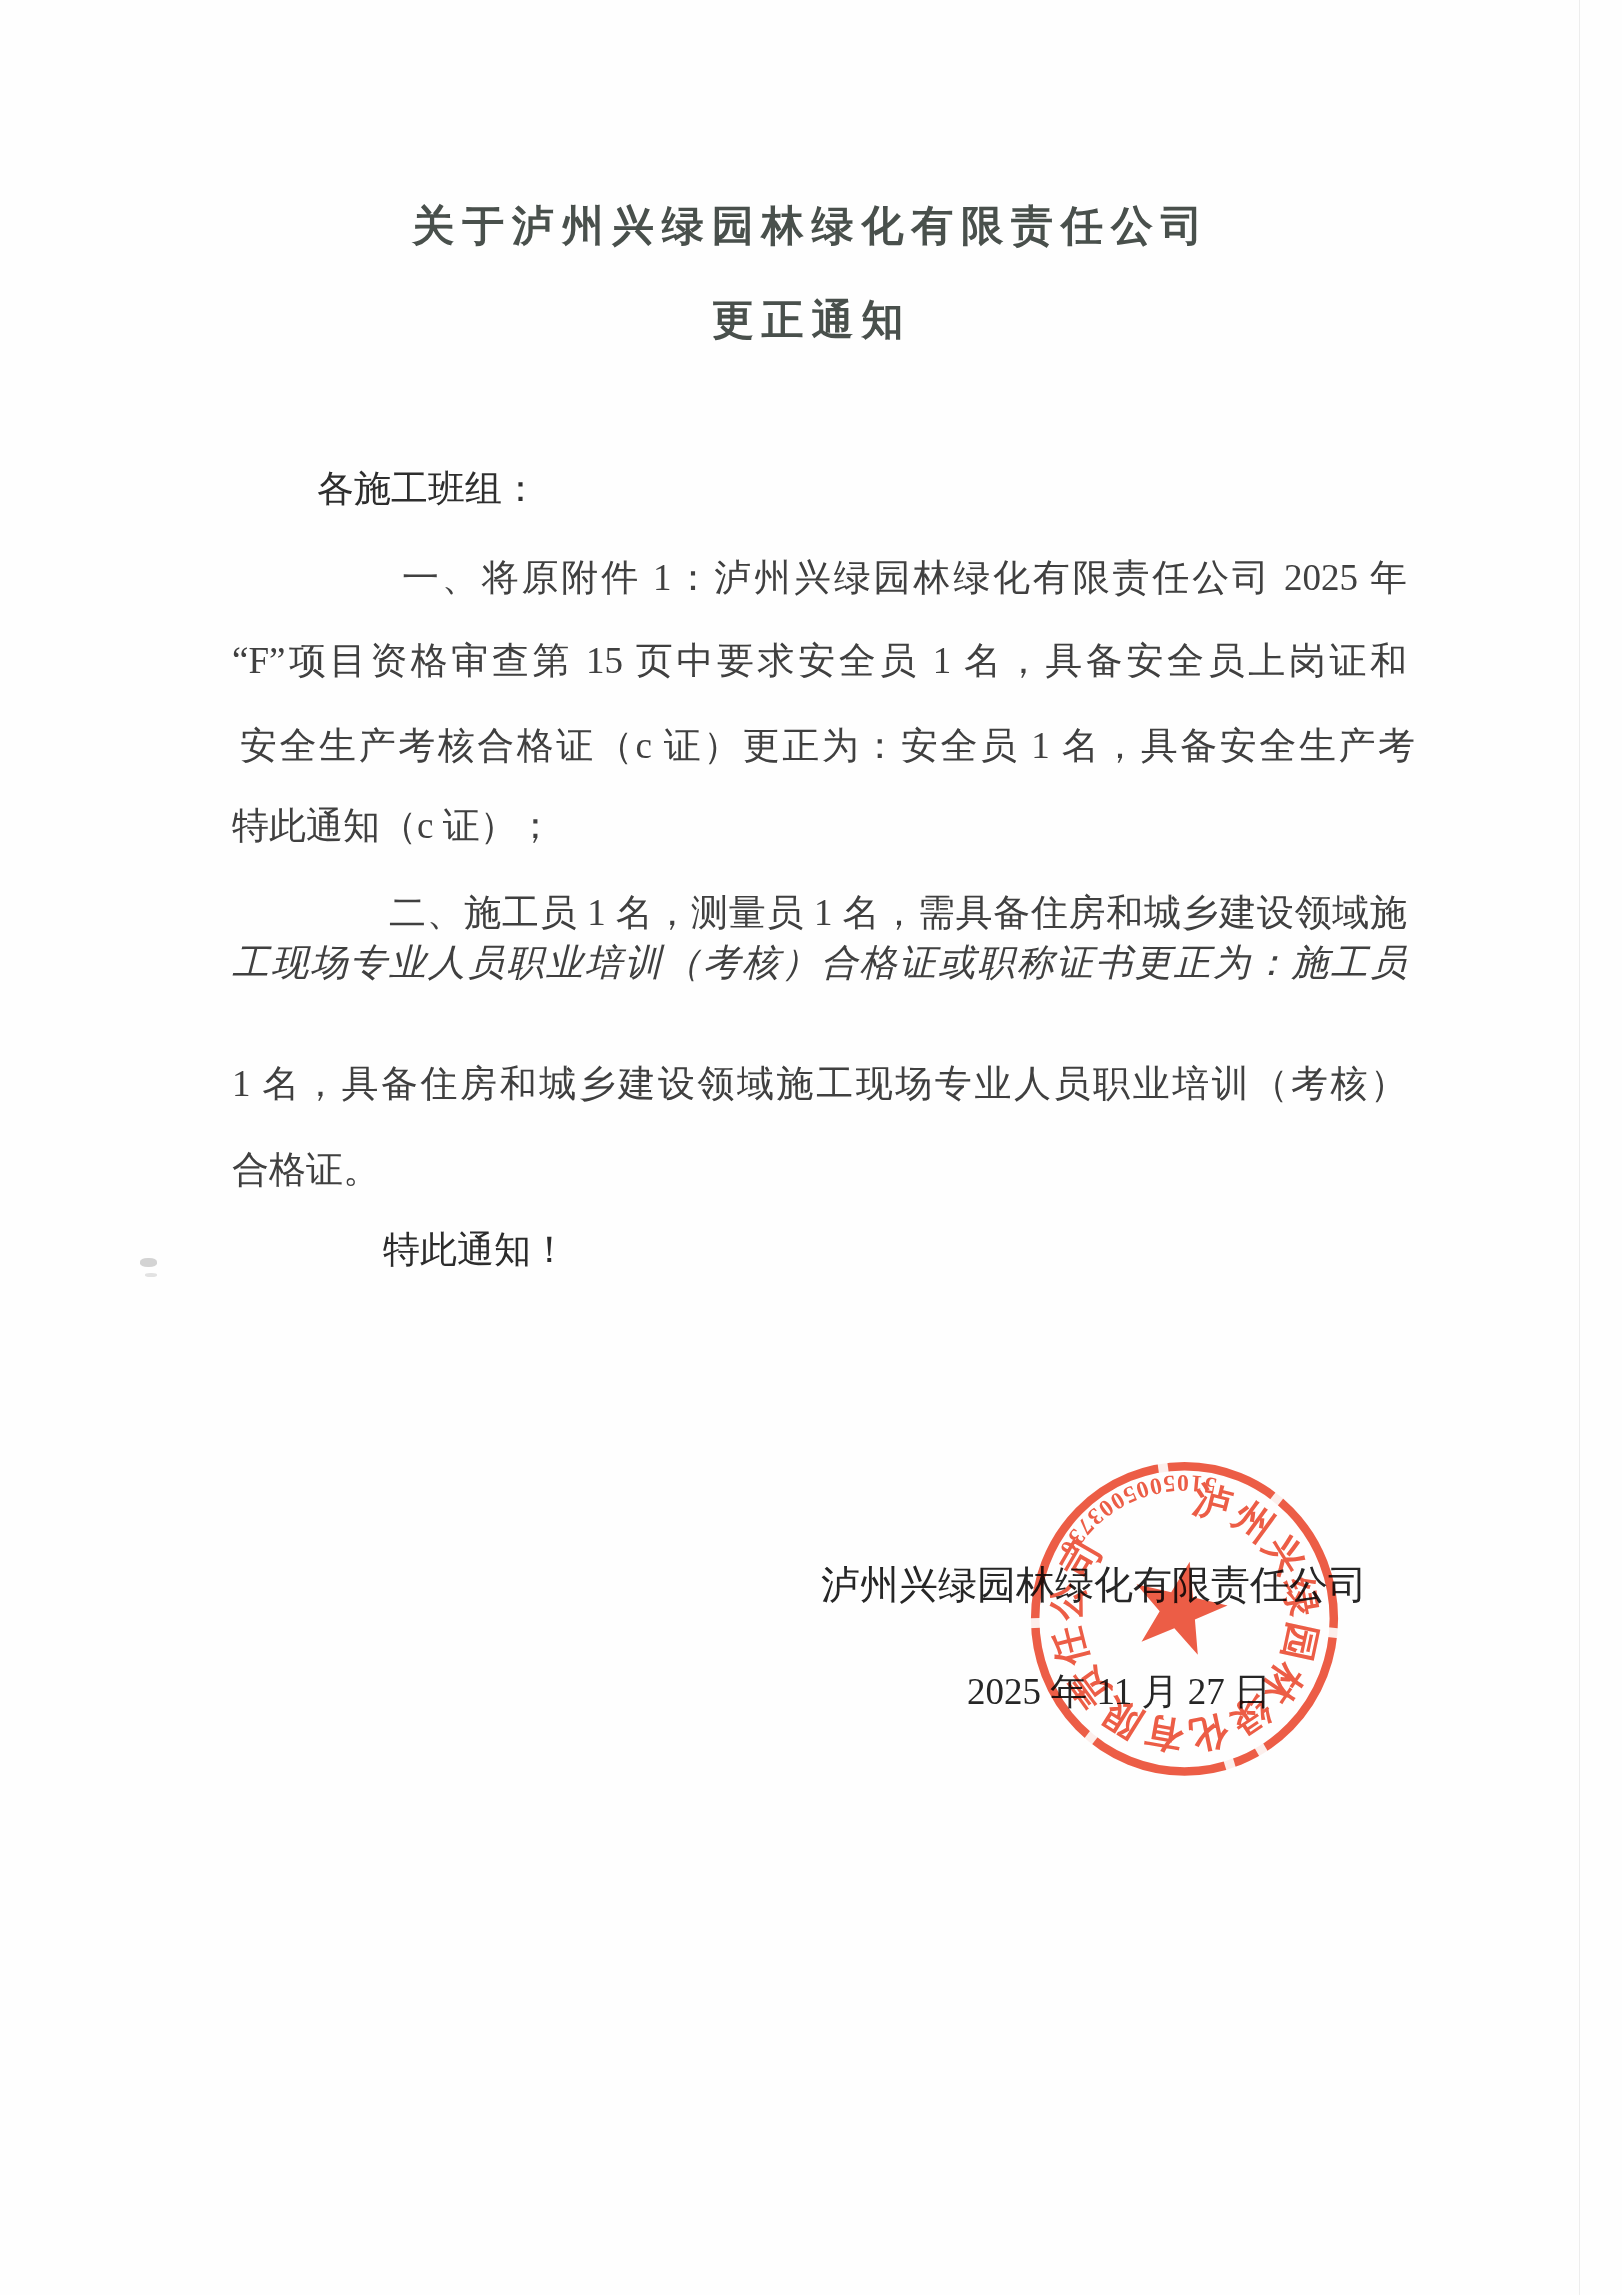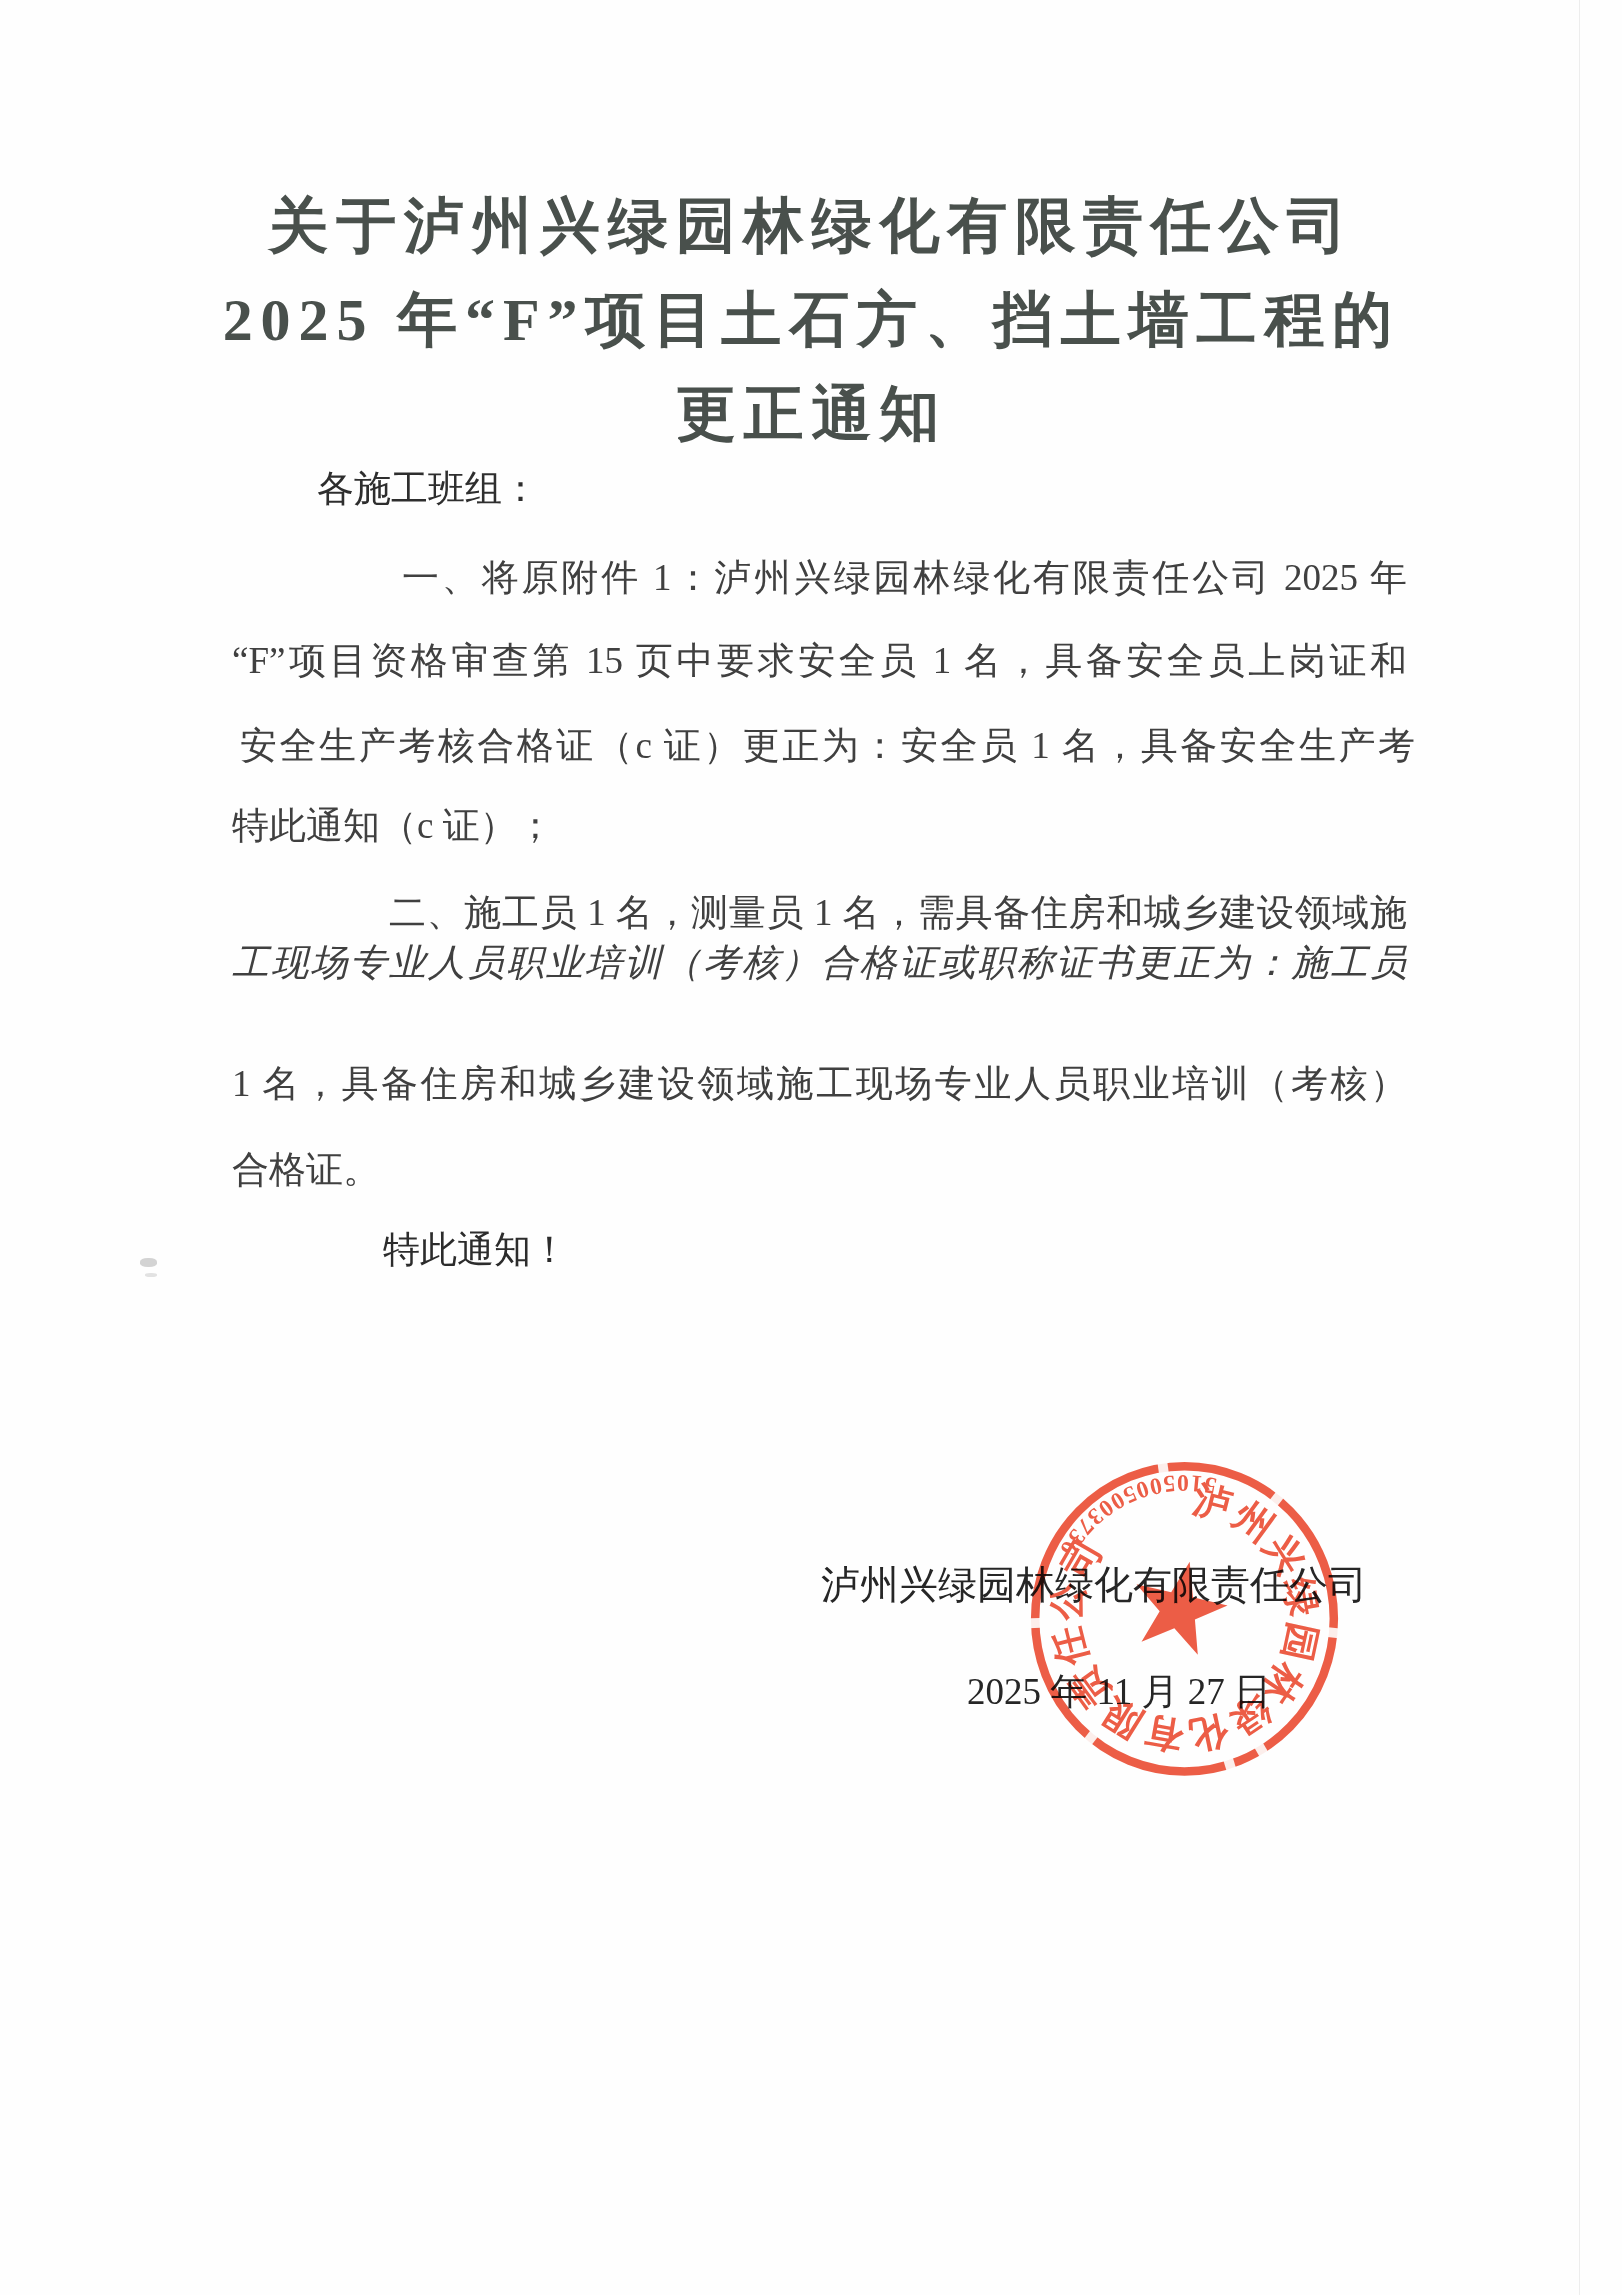--- a/index.html
+++ b/index.html
@@ -8,21 +8,21 @@
     width:1623px;height:2295px;
     background:#fefefe;
     overflow:hidden;
     font-family:"Liberation Serif","DejaVu Serif",serif;
     color:#303030;
   }
   .title-block{
     position:absolute;left:157px;top:179px;width:1309px;
     text-align:center;
     font-weight:bold;
-    font-size:60px;line-height:94px;
+    font-size:42px;line-height:94px;
     letter-spacing:7.9px;
     color:#49504c;
   }
   .title-line{white-space:nowrap;}
   .salutation{
     position:absolute;left:317px;top:446px;
     font-size:37px;line-height:85px;height:85px;
     color:#2e2e2e;
     text-align:right;
   }
@@ -78,21 +78,20 @@
     background:#ededed;
   }
 </style>
 </head>
 <body>
 
 <div class="page">
 
   <div class="title-block">
     <div class="title-line">关于泸州兴绿园林绿化有限责任公司</div>
-    <div class="title-line">2025 年“F”项目土石方、挡土墙工程的</div>
     <div class="title-line">更正通知</div>
   </div>
 
   <div class="salutation">各施工班组：</div>
 
   <div>
       <div class="body-line fill" style="top: 535px; text-indent: 170px;">一、将原附件 1：泸州兴绿园林绿化有限责任公司 2025 年</div>
       <div class="body-line fill" style="top: 618px;">“F”项目资格审查第 15 页中要求安全员 1 名，具备安全员上岗证和</div>
       <div class="body-line fill" style="top: 703px; margin-left: 8px;">安全生产考核合格证（c 证）更正为：安全员 1 名，具备安全生产考</div>
       <div class="body-line" style="top: 783px;">特此通知（c 证）；</div>

